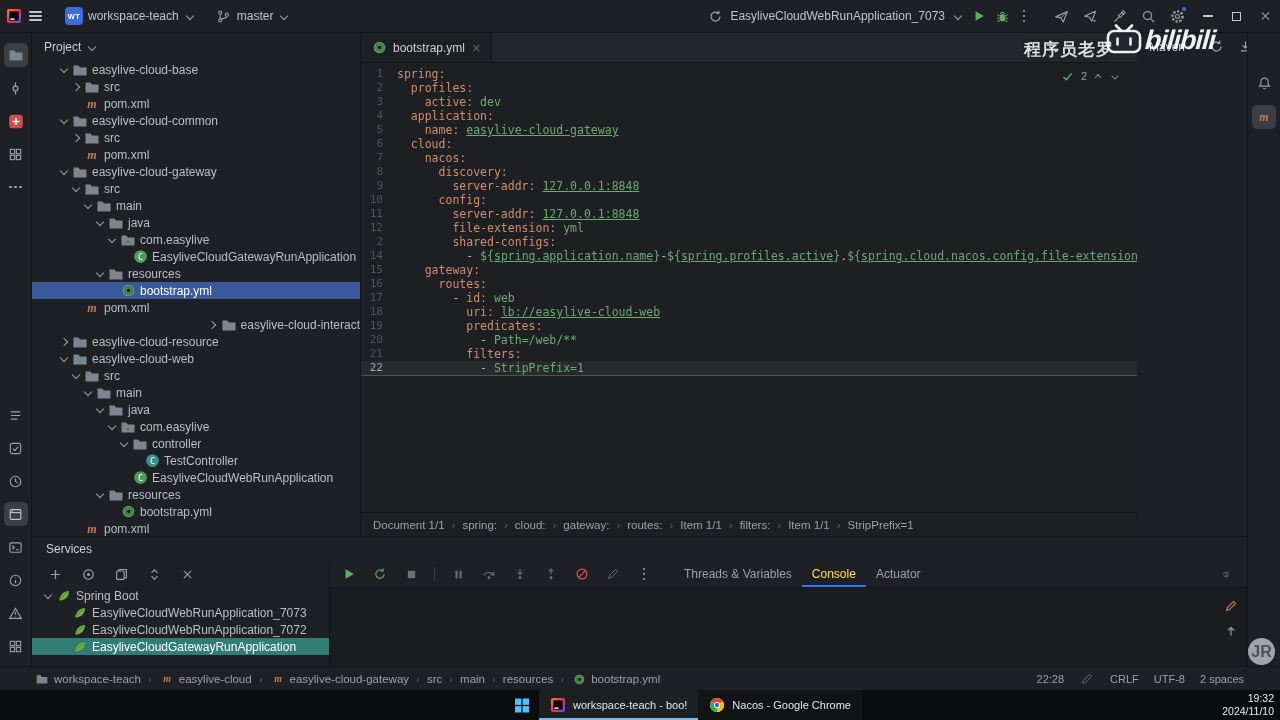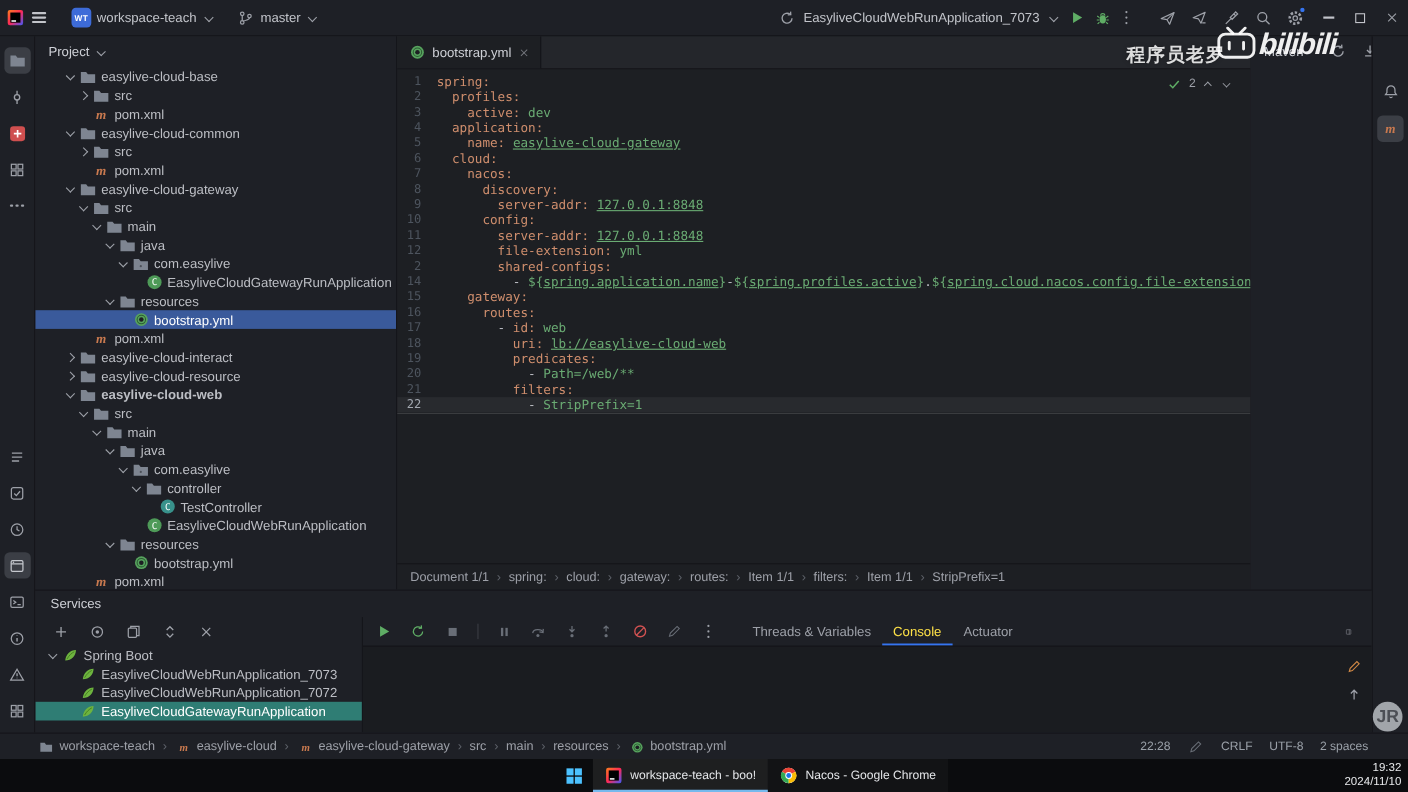--- a/index.html
+++ b/index.html
@@ -480,39 +480,39 @@
         </span>
         <span class="tl">bootstrap.yml</span>
       </div>
       <div class="trow" style="padding-left: 38px;">
         <span class="chev blank"></span>
         <span class="ic">
           <i class="mlet">m</i>
         </span>
         <span class="tl">pom.xml</span>
       </div>
+      <div class="trow" style="padding-left: 26px; justify-content: flex-end;">
+        <span class="chev right"></span>
+        <span class="ic">
+          <svg width="16" height="16" viewBox="0 0 16 16">
+            <path d="M1.5 13.5v-10h4.8l1.6 2h6.6v8z" fill="#7e8591"></path>
+          </svg>
+        </span>
+        <span class="tl">easylive-cloud-interact</span>
+      </div>
       <div class="trow" style="padding-left: 26px;">
         <span class="chev right"></span>
         <span class="ic">
           <svg width="16" height="16" viewBox="0 0 16 16">
             <path d="M1.5 13.5v-10h4.8l1.6 2h6.6v8z" fill="#7e8591"></path>
           </svg>
         </span>
-        <span class="tl">easylive-cloud-interact</span>
+        <span class="tl">easylive-cloud-resource</span>
       </div>
       <div class="trow" style="padding-left: 26px;">
-        <span class="chev right"></span>
-        <span class="ic">
-          <svg width="16" height="16" viewBox="0 0 16 16">
-            <path d="M1.5 13.5v-10h4.8l1.6 2h6.6v8z" fill="#7e8591"></path>
-          </svg>
-        </span>
-        <span class="tl">easylive-cloud-resource</span>
-      </div>
-      <div class="trow" style="padding-left: 26px; font-weight: bold;">
         <span class="chev down"></span>
         <span class="ic">
           <svg width="16" height="16" viewBox="0 0 16 16">
             <path d="M1.5 13.5v-10h4.8l1.6 2h6.6v8z" fill="#7e8591"></path>
           </svg>
         </span>
         <span class="tl">easylive-cloud-web</span>
       </div>
       <div class="trow" style="padding-left: 38px;">
         <span class="chev down"></span>

